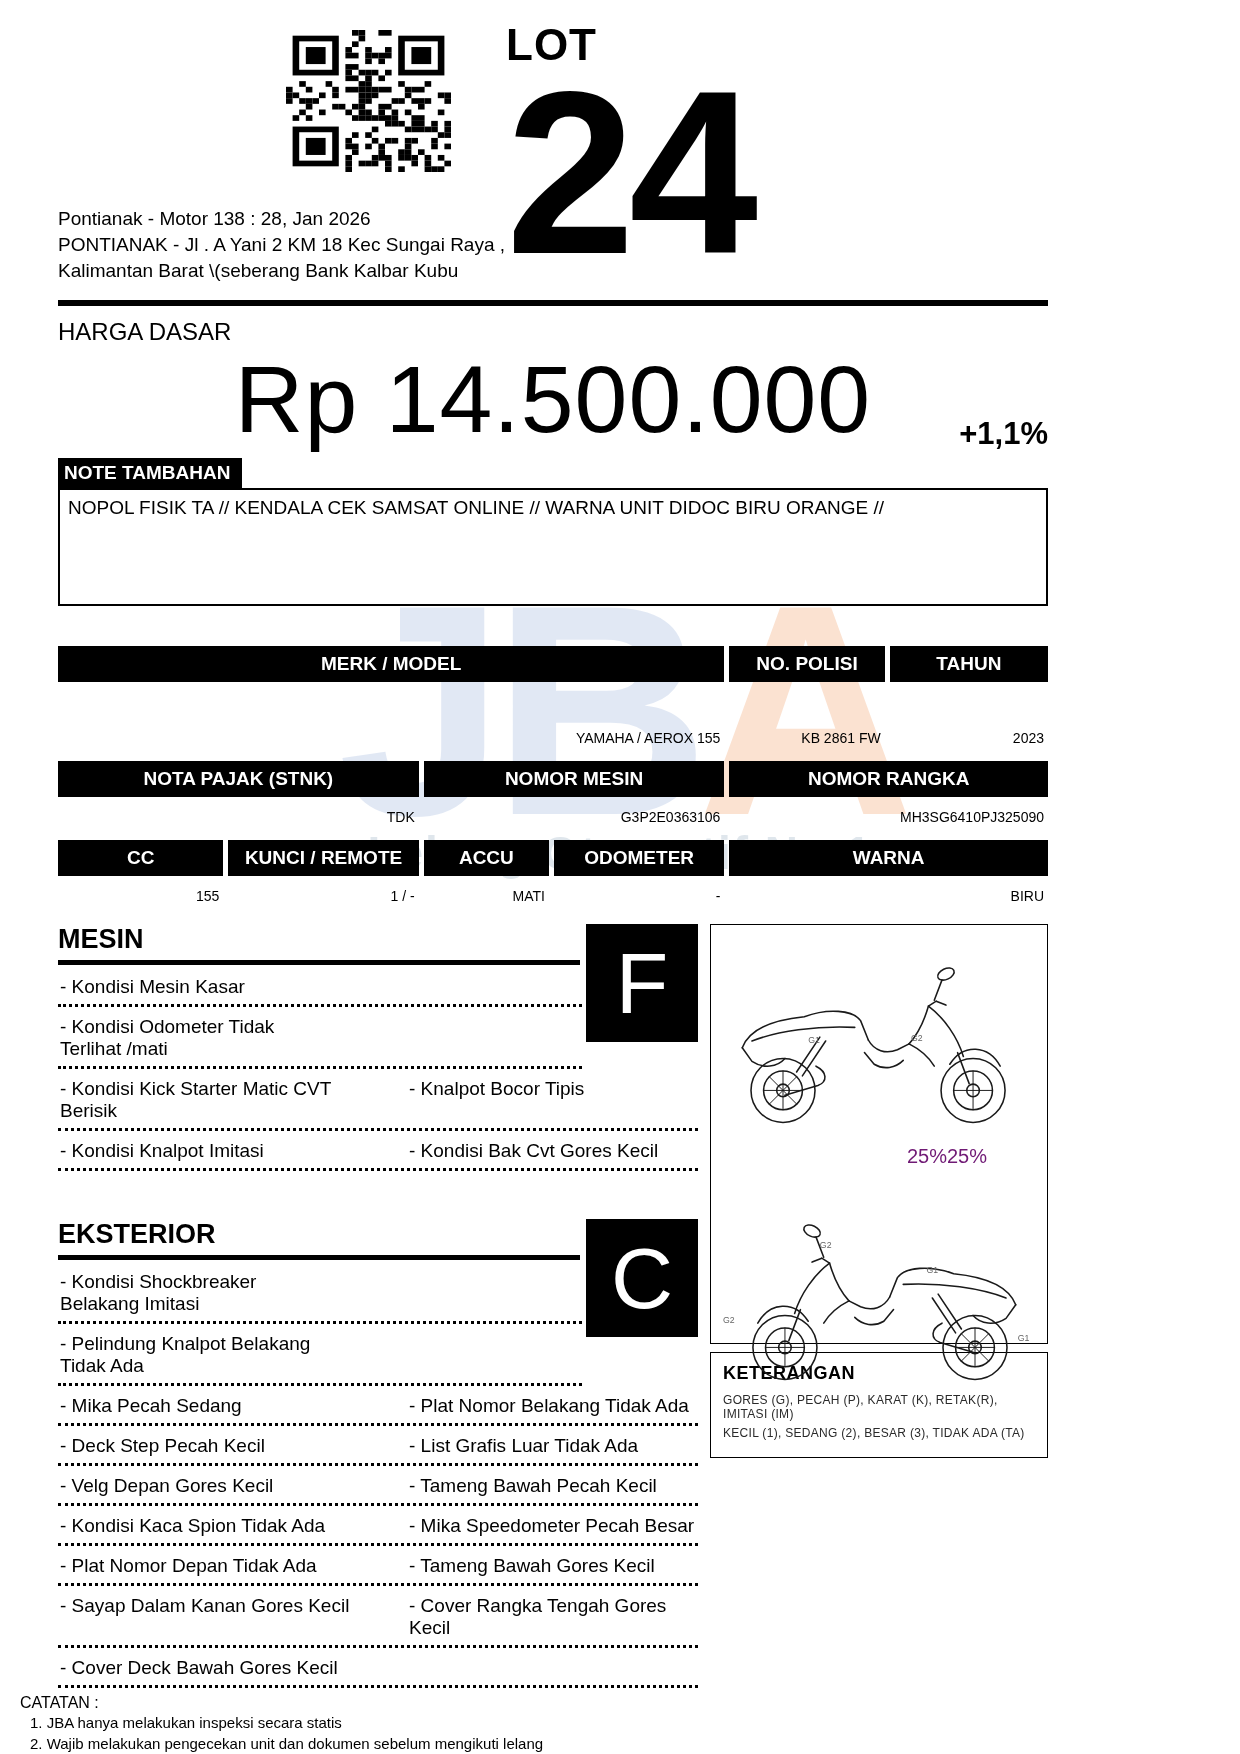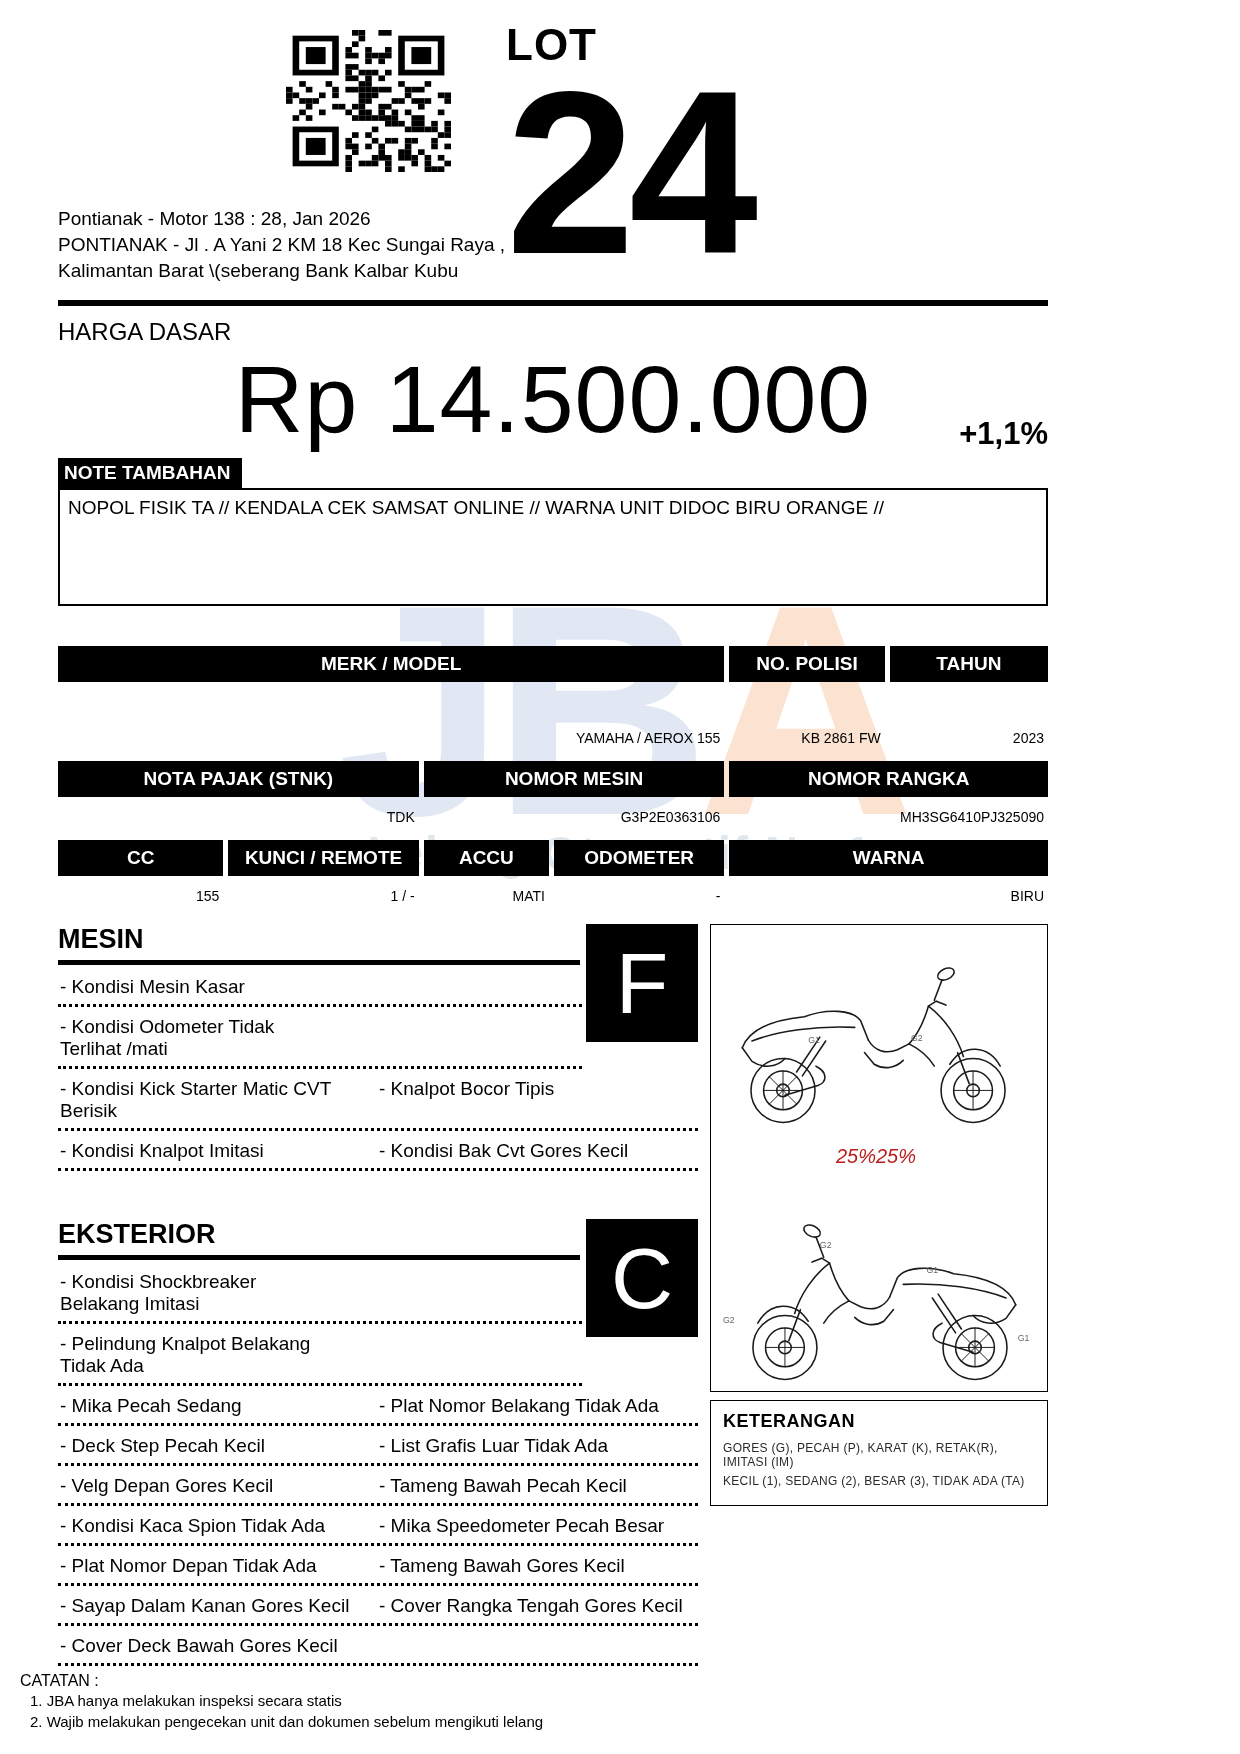--- a/index.html
+++ b/index.html
@@ -51,30 +51,30 @@
   .body-cols { display:flex; gap:12px; margin-top:12px; }
   .left-col { flex:0 0 640px; }
   .right-col { flex:1; display:flex; flex-direction:column; }
 
   .section { position:relative; }
   .section + .section { margin-top:48px; }
   .section-title { font-size:27px; font-weight:700; padding-bottom:5px; }
   .title-rule { width:522px; height:5px; background:#000; margin-bottom:2px; }
   .grade-box { position:absolute; top:0; right:0; width:112px; height:118px; background:#000; color:#fff;
                display:flex; align-items:center; justify-content:center; font-size:86px; }
-  .cond-row { display:flex; border-bottom:3px dotted #000; padding:9px 0 6px 2px; font-size:19px; }
+  .cond-row { display:flex; border-bottom:3px dotted #000; padding:9px 0 6px 2px; font-size:19px;gap:30px; }
   .cond-row.short { width:524px; }
   .cond-row .cl { flex:0 0 50%; }
   .cond-row .cr { flex:1; }
 
   
-  .diagram-box { border:1.5px solid #000; height:468px; padding:12px 8px 6px 8px; position:relative; }
+  .diagram-box { border:1.5px solid #000; height:420px; padding:12px 8px 6px 8px; position:relative; }
   .moto { width:100%; height:206px; display:block; }
   .moto.bottom { margin-top:26px; }
-  .damage-row { display:flex; justify-content:center; padding:2px 52px 0 46px; font-size:20px; color:#b91c1c;font-style:italic; }
+  .damage-row { display:flex; justify-content:flex-end; padding:2px 52px 0 46px; font-size:20px; color:#701a75; }
   .keterangan-box { border:1.5px solid #000; margin-top:8px; padding:10px 12px 12px 12px; }
   .ket-title { font-weight:700; font-size:18px; margin-bottom:9px; letter-spacing:0.5px; }
   .ket-line { font-size:12px; color:#2a2a2a; margin-bottom:5px; letter-spacing:0.3px; }
 
   
   .catatan { margin-left:-38px; margin-top:6px; }
   .catatan-title { font-size:16px; }
   .catatan-item { font-size:15px; line-height:21px; margin-left:10px; }
 
   

